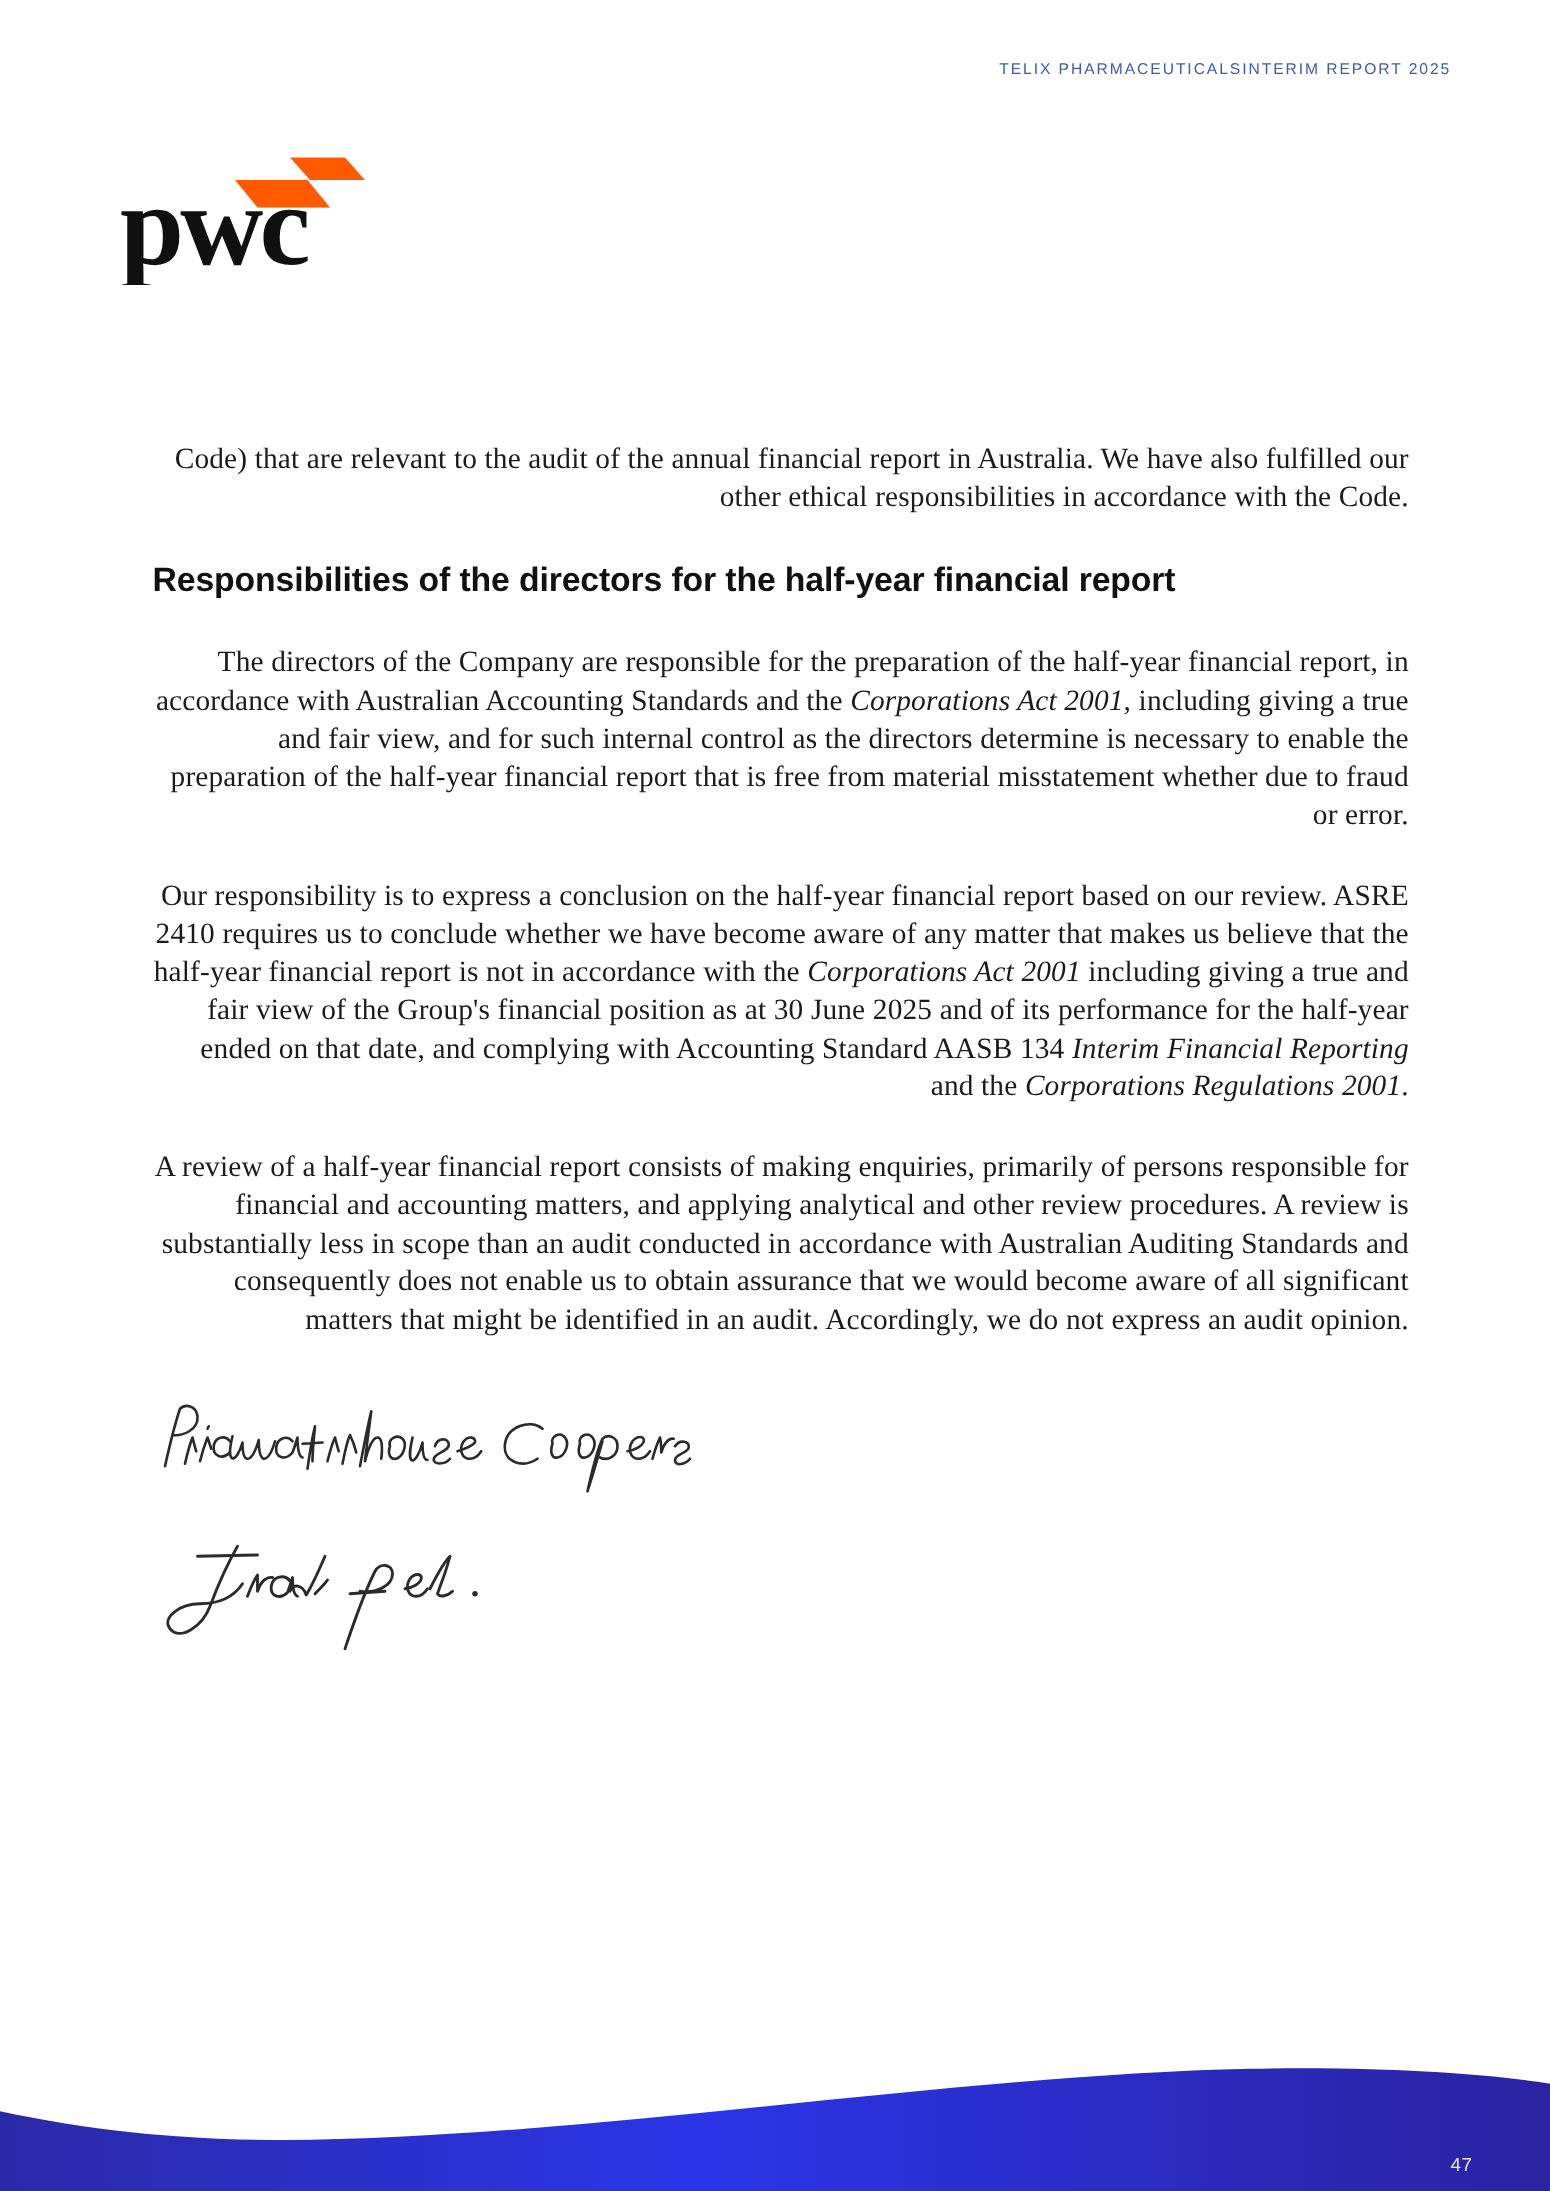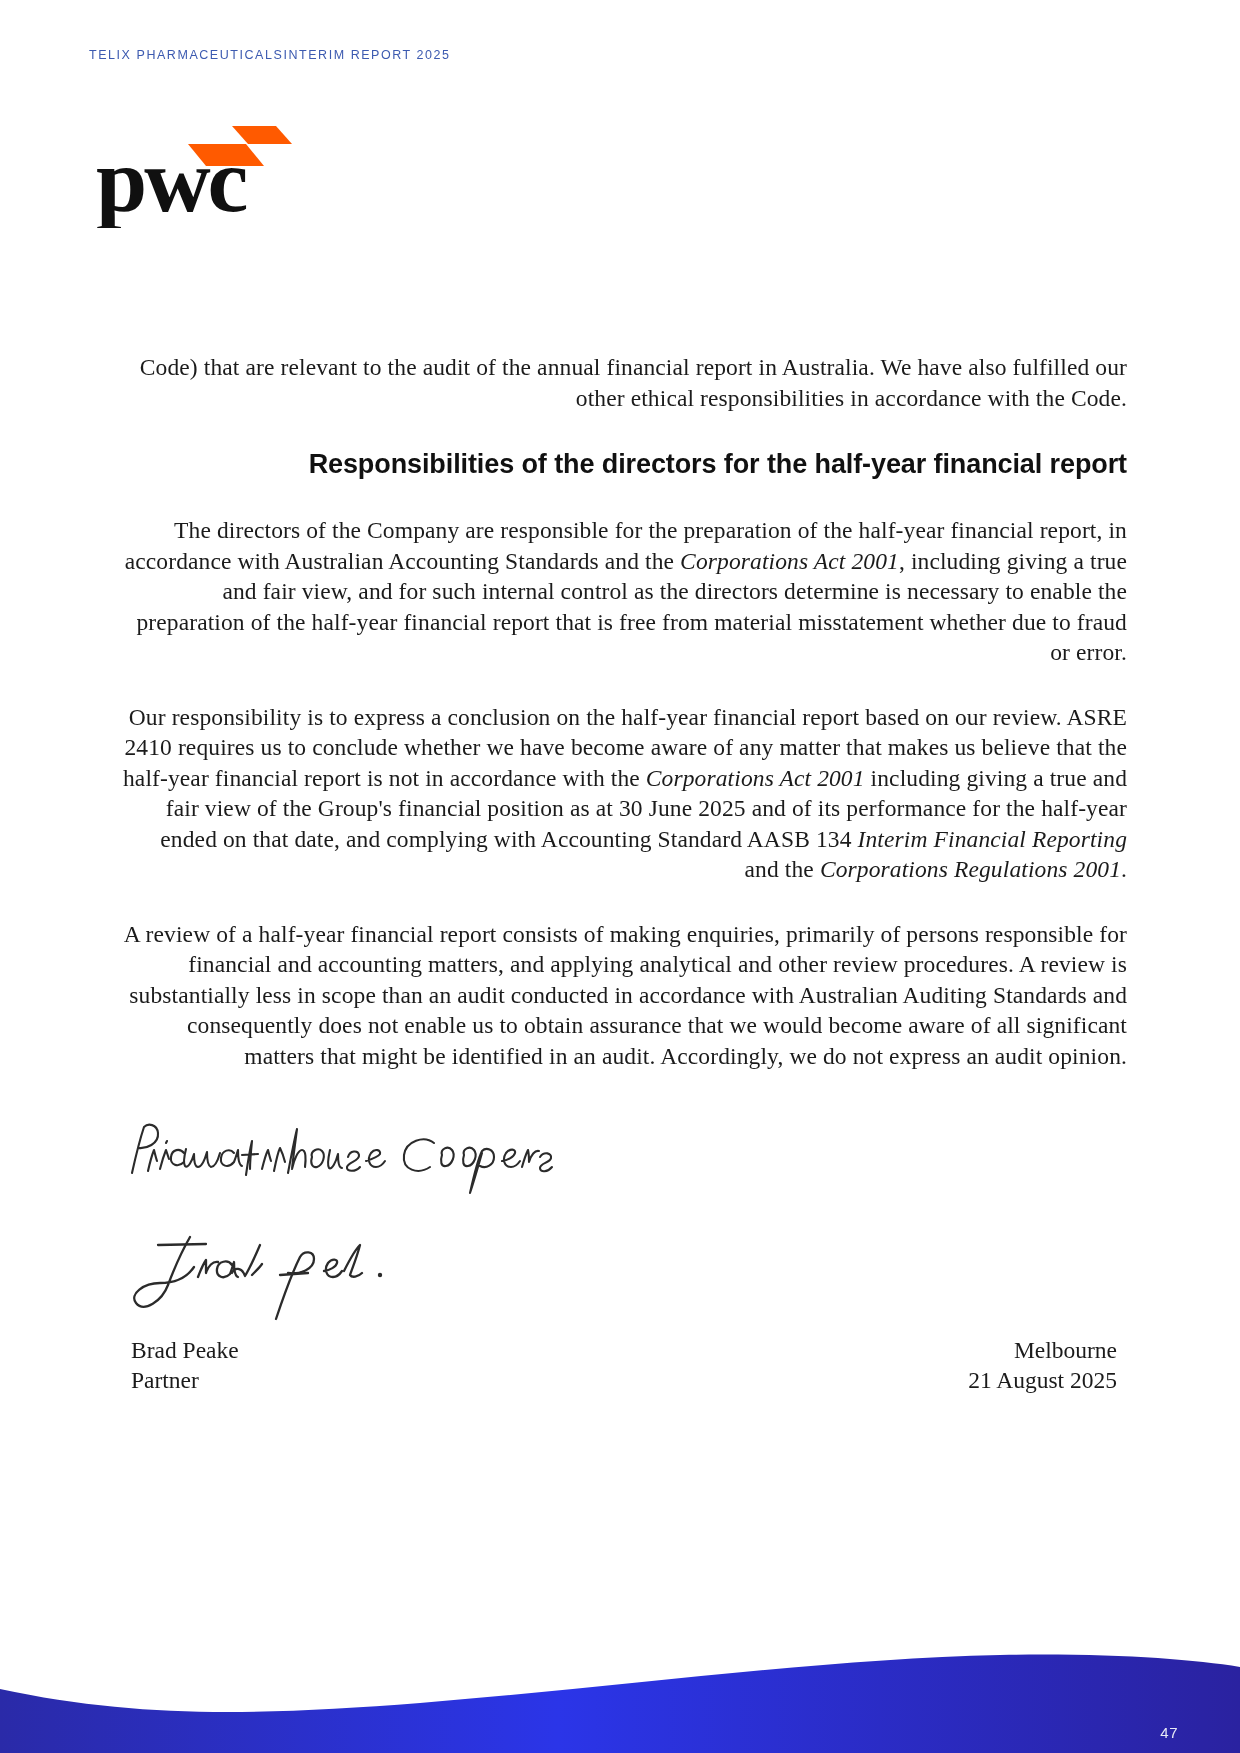--- a/index.html
+++ b/index.html
@@ -15,21 +15,21 @@
     overflow: hidden;
   }
 
   
   .page-header {
     position: absolute;
     top: 48px;
     left: 89px;
     right: 79px;
     display: flex;
-    justify-content: flex-start;
+    justify-content: flex-end;
     align-items: baseline;
     font-family: "Liberation Sans", sans-serif;
     font-size: 12.5px;
     letter-spacing: 1.55px;
     color: #3c5ab0;
     font-weight: 400;
   }
   .page-header .right { text-align: right; }
 
   
@@ -61,21 +61,20 @@
   p.body-text .it { font-style: italic; }
 
   h2.section-heading {
     font-family: "Liberation Sans", sans-serif;
     font-size: 27px;
     font-weight: bold;
     color: #111111;
     margin: 0 0 34px 0;
     line-height: 34px;
     letter-spacing: -0.1px;
-    text-align: right;
   }
 
   .gap-before-heading { margin-top: 42px; }
 
   
   .sig-section {
     margin-top: 46px;
   }
   .sig-firm-wrap { position: relative; height: 96px; }
   .sig-firm-wrap svg { position: absolute; top: 0; left: 2px; }
@@ -214,30 +213,20 @@
           <path d="M152,44 L180,42"></path>
 
           <path d="M196,40 C202,39 208,36 209,32 C210,28 204,27 200,32 C196,38 198,46 205,46 C209,46 212,43 214,40"></path>
           <path d="M216,40 C222,28 228,18 232,14 C229,26 224,38 222,44 C224,47 230,46 234,42"></path>
 
           <circle cx="252" cy="44" r="2.2" fill="#2b2b2b" stroke="none"></circle>
         </g>
       </svg>
     </div>
 
-    <div class="sig-bottom-row">
-      <div class="left">
-        <div>Brad Peake</div>
-        <div>Partner</div>
-      </div>
-      <div class="right">
-        <div>Melbourne</div>
-        <div>21 August 2025</div>
-      </div>
-    </div>
 
   </div>
 </div>
 
 <div class="footer-wave">
   <svg width="1240" height="130" viewBox="0 0 1240 130" preserveAspectRatio="none" xmlns="http://www.w3.org/2000/svg">
     <defs>
       <linearGradient id="waveGrad" x1="0" y1="0" x2="1" y2="0">
         <stop offset="0%" stop-color="#2a2aa8"></stop>
         <stop offset="45%" stop-color="#2b35e8"></stop>

